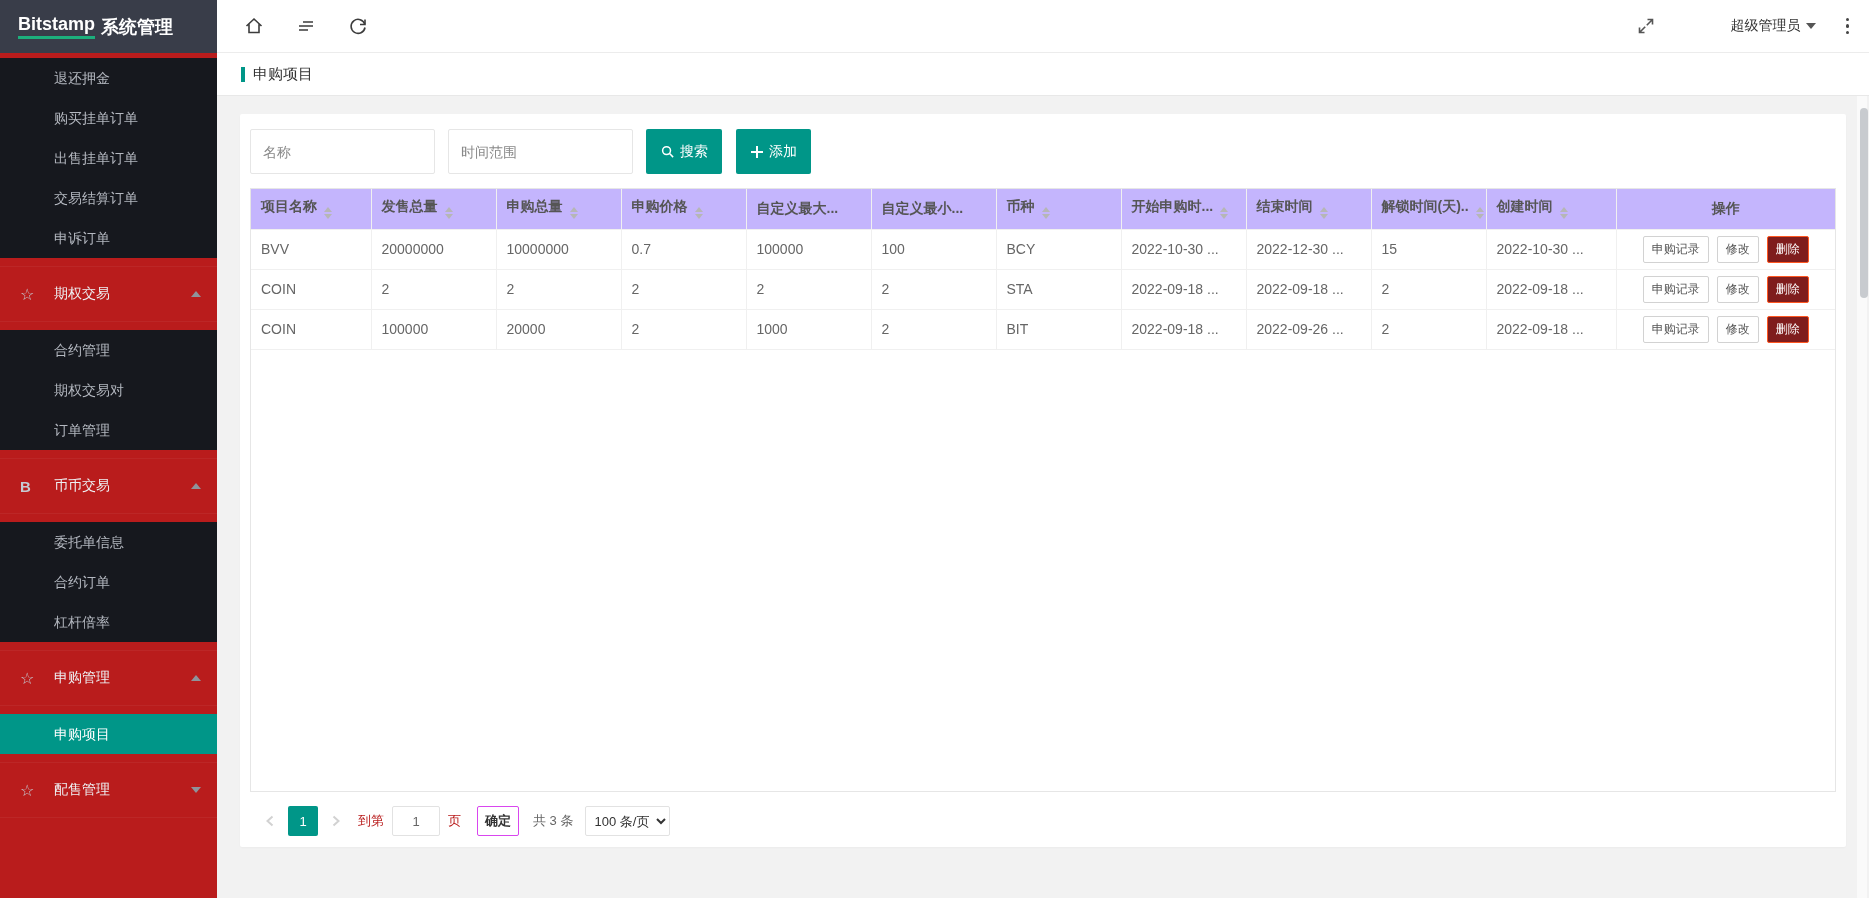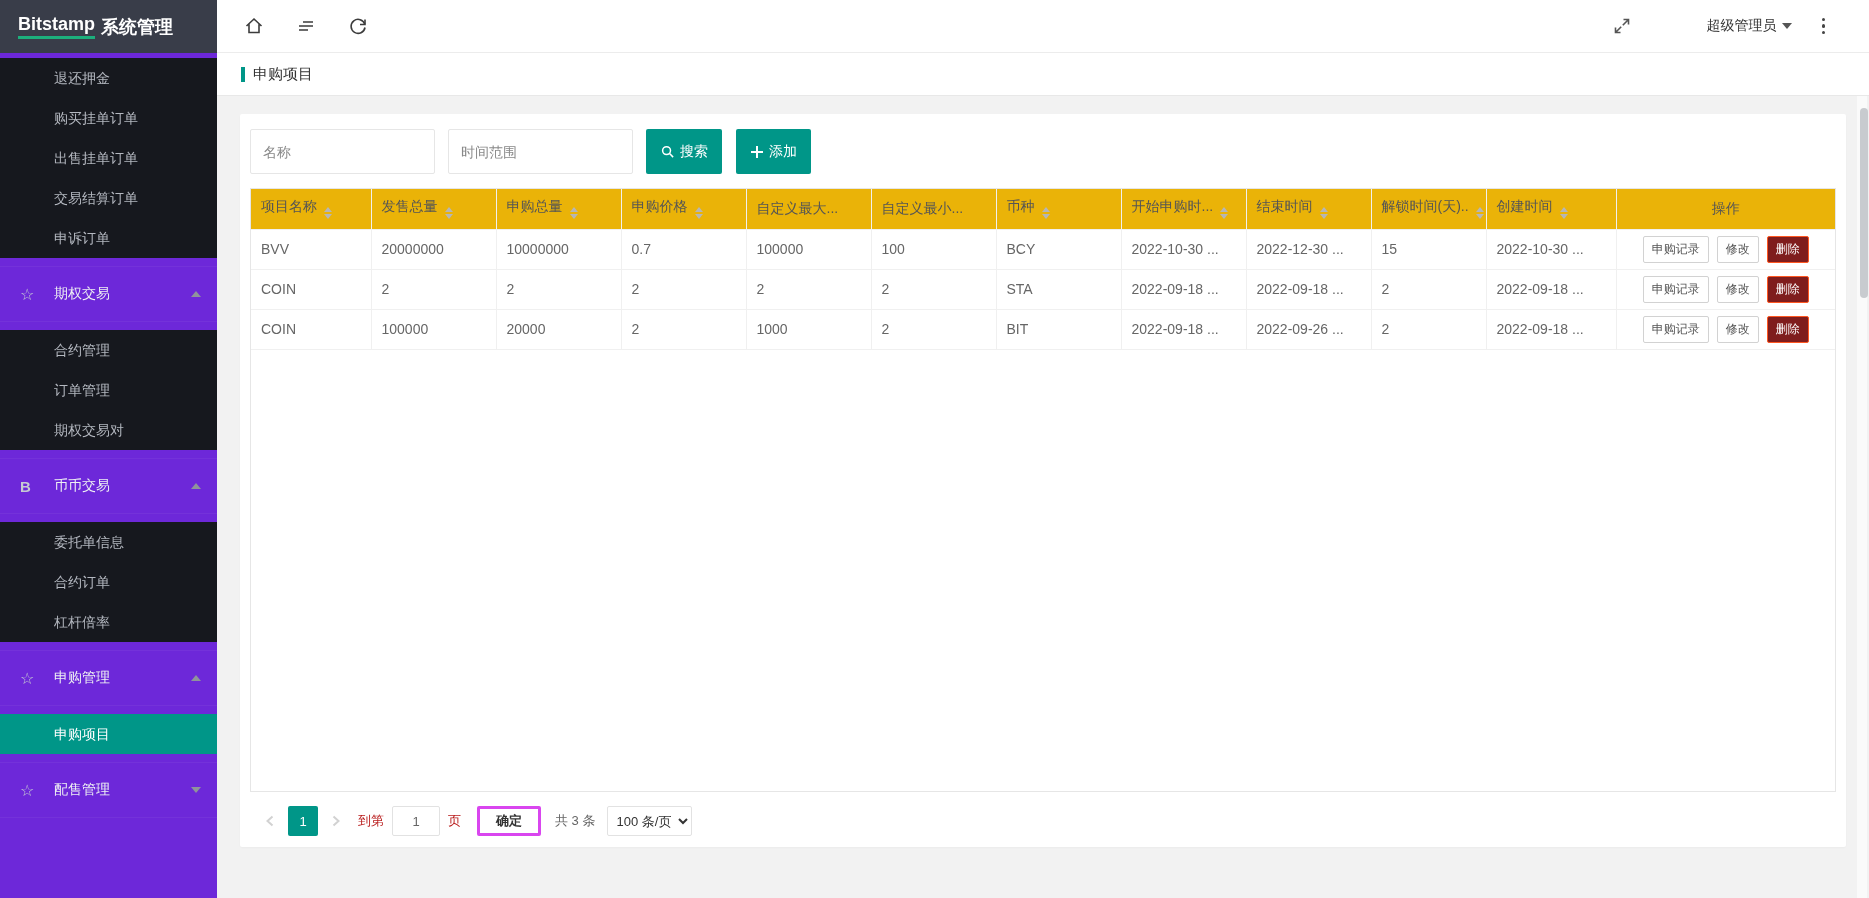--- a/index.html
+++ b/index.html
@@ -1,41 +1,41 @@
 <!DOCTYPE html>
 <html><head>
 <meta charset="utf-8">
 <style>
   * { margin:0; padding:0; box-sizing:border-box; }
   html,body { width:1869px; height:898px; overflow:hidden; background:#f2f2f2;
     font-family:"Liberation Sans", sans-serif; }
   .app { display:flex; width:1869px; height:898px; }
 
   
-  .sidebar { width:217px; height:898px; background:#6d28d9; flex:0 0 217px; overflow:hidden; }
+  .sidebar { width:217px; height:898px; background:#b91c1c; flex:0 0 217px; overflow:hidden; }
   .logo { height:53px; background:#393D49; display:flex; align-items:center; padding-left:18px;
     color:#fff; font-size:18px; font-weight:bold; white-space:nowrap; }
   .logo .brand { border-bottom:3px solid #1caf7c; padding-bottom:1px; margin-right:6px; }
   .side-nav { padding-top:5px; }
   .nav-group { background:#16181E; }
   .nav-child { height:40px; line-height:40px; padding-left:54px; font-size:14px; color:#b4b8c0; cursor:pointer; }
   .nav-child.active { background:#009688; color:#fff; }
   .nav-section { height:56px; margin:8px 0; display:flex; align-items:center; padding:0 16px 0 20px;
     color:#eef0f3; font-size:14px; cursor:pointer;
     border-top:1px solid rgba(255,255,255,.05); border-bottom:1px solid rgba(255,255,255,.05); }
   .nav-icon { width:34px; color:#c6cad2; font-size:16px; display:inline-flex; align-items:center; }
   .nav-icon .b { font-weight:bold; font-size:15px; }
   .nav-arrow { margin-left:auto; width:0; height:0; border-left:5px solid transparent; border-right:5px solid transparent; }
   .nav-arrow.up   { border-bottom:6px solid #8f939b; }
   .nav-arrow.down { border-top:6px solid #8f939b; }
 
   
   .main { flex:1; display:flex; flex-direction:column; position:relative; }
   .topbar { height:53px; background:#fff; border-bottom:1px solid #ececec;
-    display:flex; align-items:center; padding:0 40px 0 26px; }
+    display:flex; align-items:center; padding:0 16px 0 26px; }
   .tb-icon { width:22px; height:22px; margin-right:30px; cursor:pointer; display:flex; align-items:center; justify-content:center; }
   .tb-icon svg { stroke:#3c3c3c; fill:none; stroke-width:1.6; }
   .tb-right { margin-left:auto; display:flex; align-items:center; }
   .fs-icon { margin-right:34px; }
   .fs-icon svg { stroke:#555; }
   .avatar { width:28px; height:28px; border-radius:50%; display:flex; align-items:center; justify-content:center;
     color:#fff; font-weight:bold; font-size:16px; margin-right:12px; cursor:pointer; }
   .user-name { font-size:14px; color:#333; cursor:pointer; display:flex; align-items:center; }
   .caret-down { width:0; height:0; border-left:5px solid transparent; border-right:5px solid transparent;
     border-top:6px solid #555; margin-left:5px; }
@@ -60,41 +60,41 @@
     display:inline-flex; align-items:center; justify-content:center; cursor:pointer; padding:0 14px;
     margin-right:14px; font-family:"Liberation Sans",sans-serif; }
   .btn svg { margin-right:5px; }
 
   
   .table-wrap { border:1px solid #e6e6e6; height:604px; overflow:hidden; }
   table { border-collapse:collapse; table-layout:fixed; width:100%; }
   th, td { border-right:1px solid #f0f0f0; border-bottom:1px solid #f0f0f0; height:40px;
     font-size:14px; text-align:left; padding:0 10px; white-space:nowrap; overflow:hidden; }
   th:last-child, td:last-child { border-right:none; }
-  thead th { background:#eab308; color:#555; font-weight:normal; }
+  thead th { background:#c4b5fd; color:#555; font-weight:bold; }
   tbody td { color:#666; }
   th.op, td.op { text-align:center; }
   .sort { display:inline-flex; flex-direction:column; margin-left:7px; vertical-align:-1px; }
   .sort i { width:0; height:0; border-left:4px solid transparent; border-right:4px solid transparent; display:block; }
   .sort .s-up { border-bottom:5px solid #b6b6b6; margin-bottom:2px; }
   .sort .s-dn { border-top:5px solid #b6b6b6; }
   .abtn { display:inline-block; border:1px solid #d2d2d2; background:#fff; color:#555; font-size:12px;
     border-radius:2px; padding:4px 8px; margin:0 4px; cursor:pointer; font-family:Liberation Serif, serif; }
   .abtn.danger { background:#7f1d1d; border-color:#FF5722; color:#fff; }
 
   
   .pager { display:flex; align-items:center; margin:14px 0 0 6px; font-size:13px; color:#666; }
   .pg-chev { width:28px; height:30px; display:flex; align-items:center; justify-content:center; color:#d2d2d2; cursor:default; }
   .pg-chev svg { stroke:#d2d2d2; fill:none; stroke-width:2; }
   .pg-cur { min-width:30px; height:30px; background:#009688; color:#fff; border-radius:2px;
     display:flex; align-items:center; justify-content:center; margin:0 4px; cursor:pointer; }
   .pg-text { margin:0 8px; color:#b91c1c; }
   .pg-input { width:48px; height:30px; border:1px solid #e2e2e2; border-radius:2px; text-align:center;
     font-size:13px; color:#666; outline:none; font-family:"Liberation Sans",sans-serif; }
-  .pg-btn { height:30px; border:3px solid #d946ef; background:#fff; border-radius:2px; padding:0 16px;
+  .pg-btn { height:30px; border:1px solid #d946ef; background:#fff; border-radius:2px; padding:0 7px;
     font-size:13px; font-weight:bold; color:#333; margin:0 10px 0 8px; cursor:pointer; font-family:"Liberation Sans",sans-serif; }
   .pg-total { margin:0 12px 0 4px; }
   .pg-select { height:30px; border:1px solid #e2e2e2; border-radius:2px; font-size:13px; color:#333;
     padding:0 4px; outline:none; background:#fff; font-family:"Liberation Sans",sans-serif; cursor:pointer; }
 
   
   .sb-track { position:absolute; right:2px; top:0; width:10px; height:820px; background:#fafafa; }
   .sb-thumb { position:absolute; right:1px; top:12px; width:8px; height:190px; background:#c8cbcf; border-radius:4px; cursor:pointer; }
 </style>
 </head>
@@ -117,22 +117,22 @@
         </div>
         <div class="nav-section">
           <span class="nav-icon">
             <span class="si">☆</span>
           </span>
           <span>期权交易</span>
           <span class="nav-arrow up"></span>
         </div>
         <div class="nav-group">
           <div class="nav-child">合约管理</div>
+          <div class="nav-child">期权交易对</div>
           <div class="nav-child">订单管理</div>
-          <div class="nav-child">期权交易对</div>
         </div>
         <div class="nav-section">
           <span class="nav-icon">
             <span class="b">B</span>
           </span>
           <span>币币交易</span>
           <span class="nav-arrow up"></span>
         </div>
         <div class="nav-group">
           <div class="nav-child">委托单信息</div>

